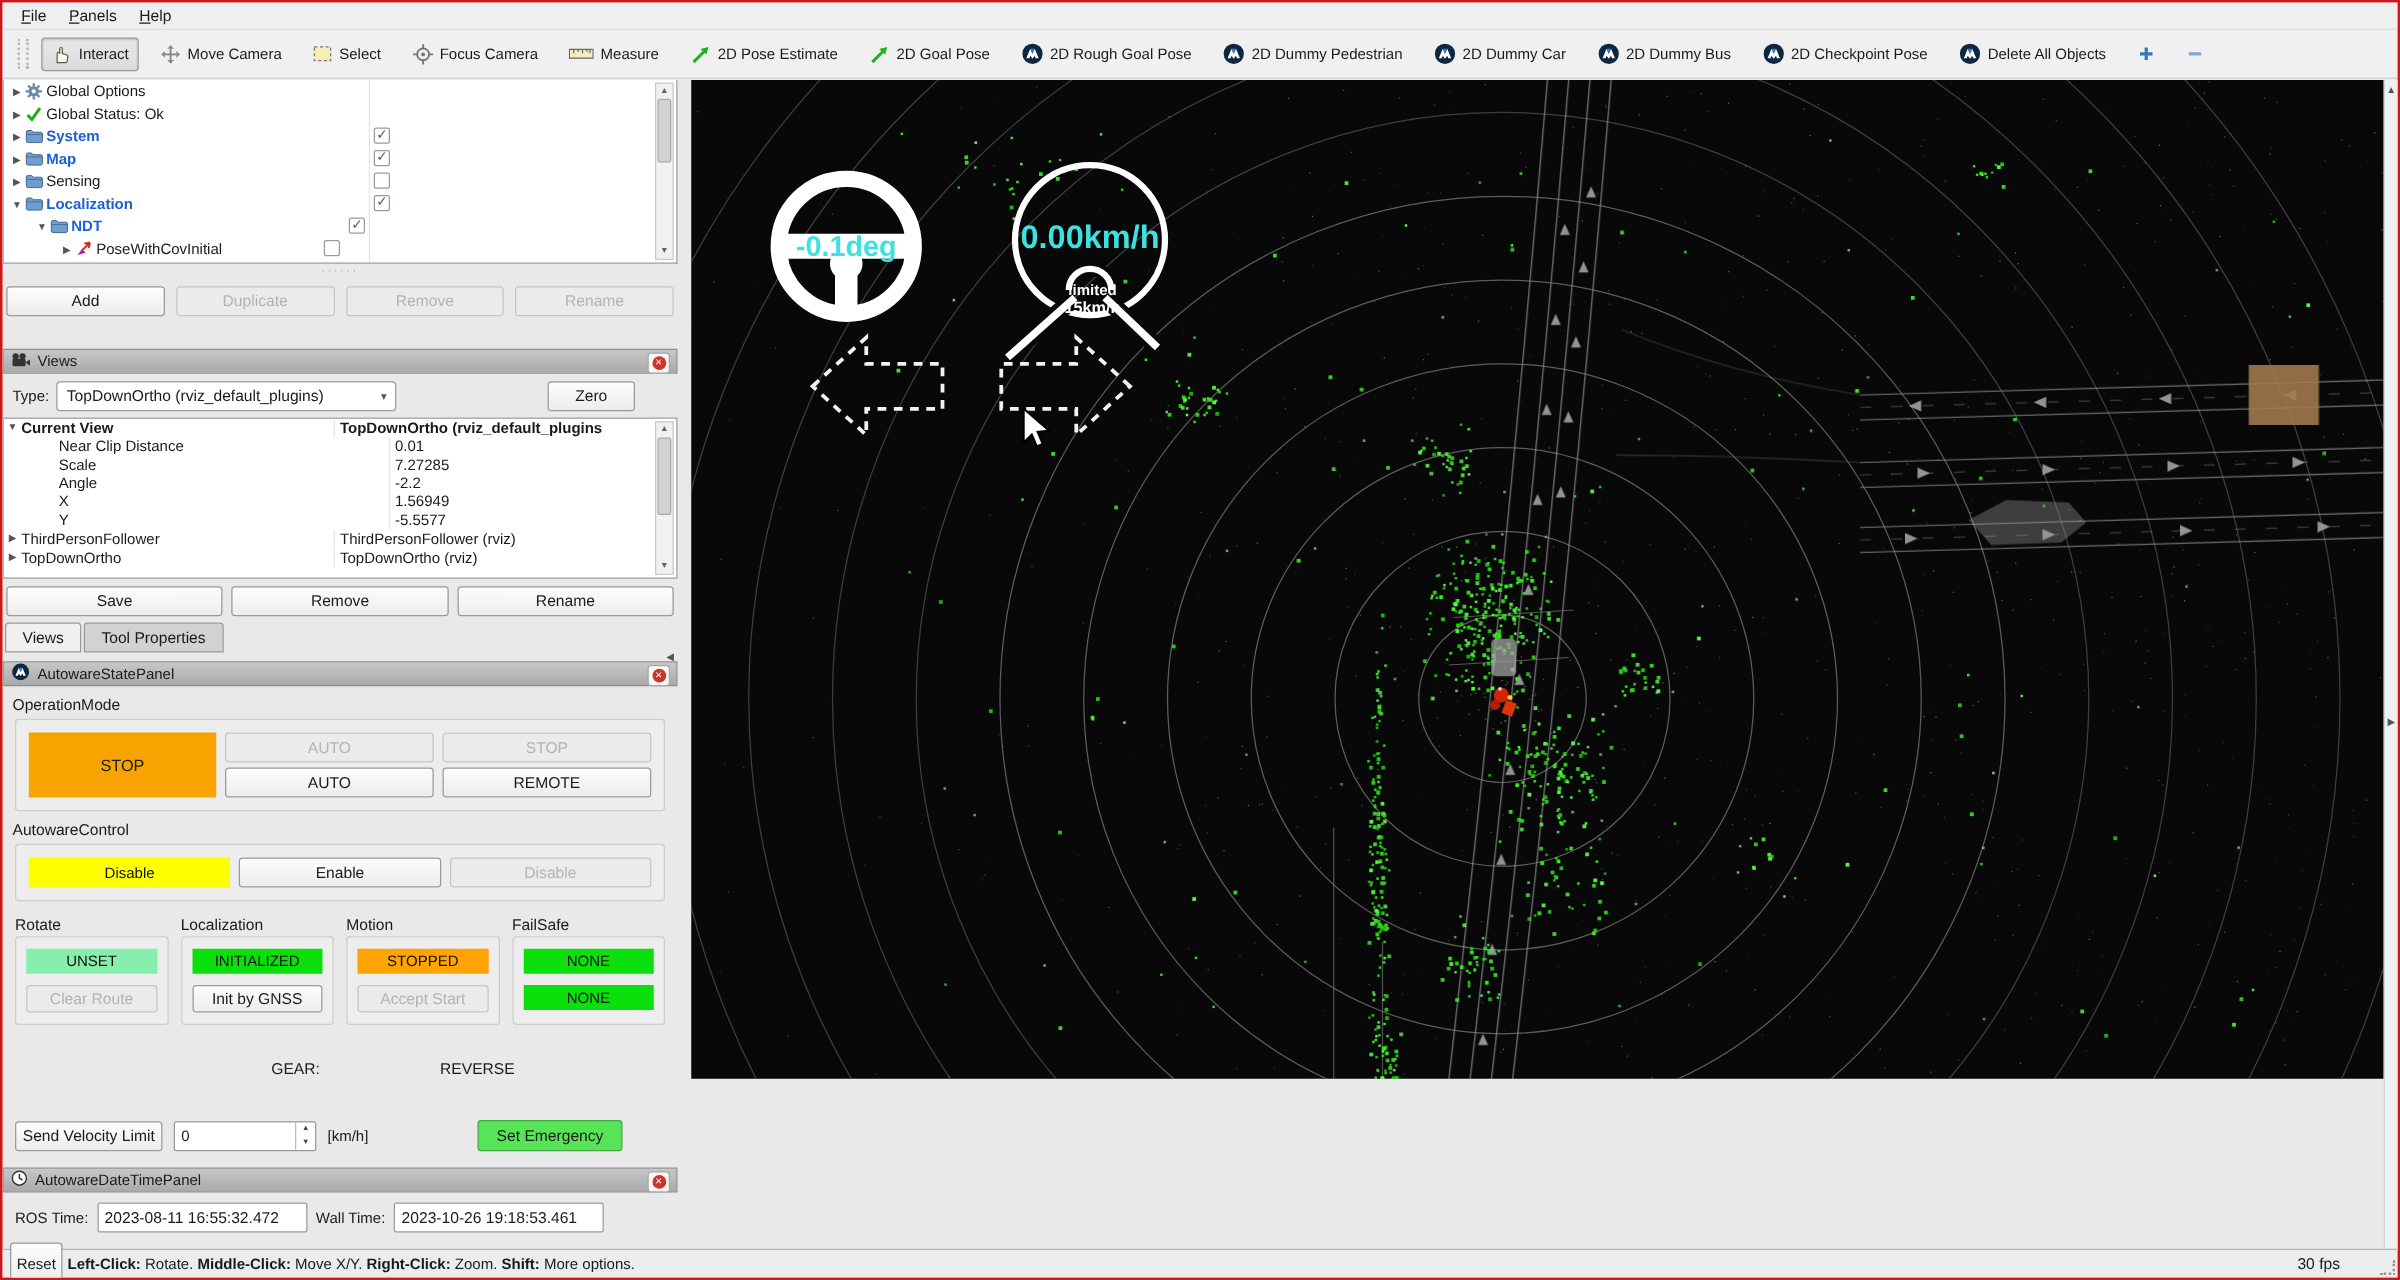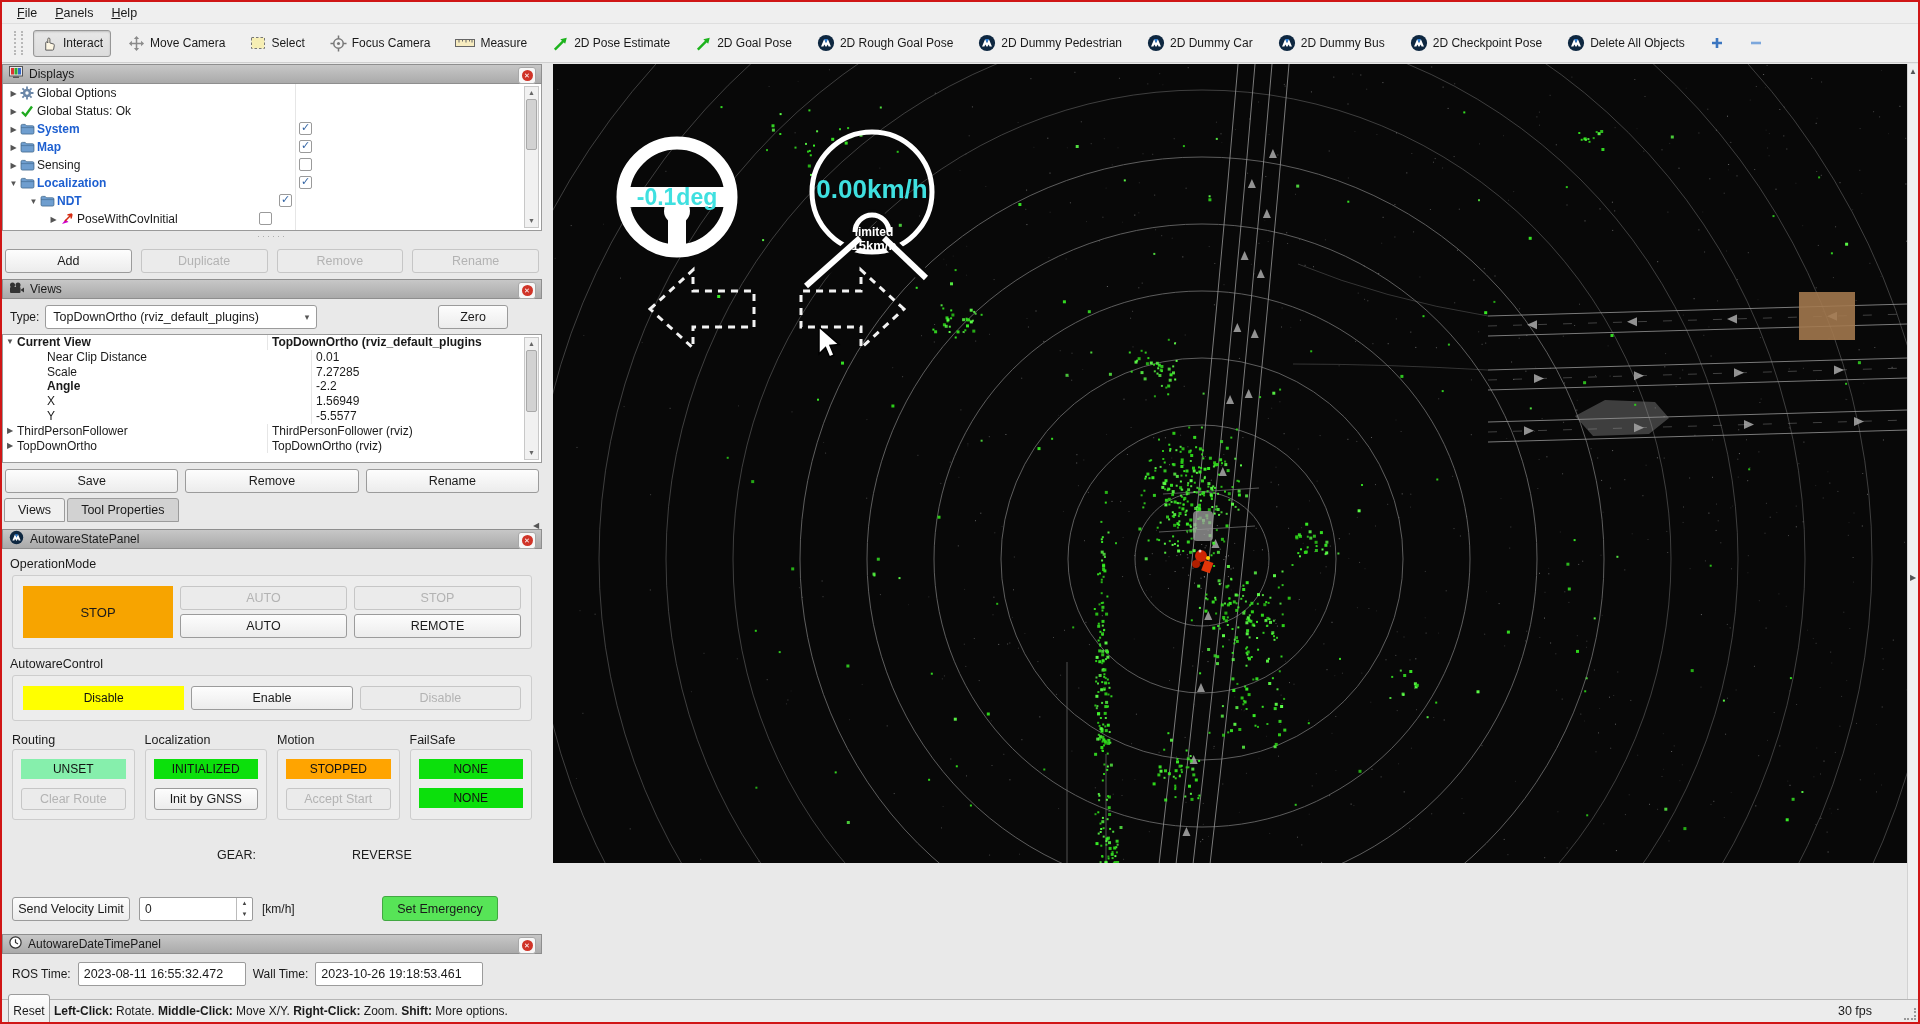--- a/index.html
+++ b/index.html
@@ -261,33 +261,20 @@
       <div class="tb-btn">
         <span>
           <svg width="14" height="14" viewBox="0 0 14 14">
             <path d="M2 7 H12" stroke="#7ca7dc" stroke-width="2.6"></path>
           </svg>
         </span>
       </div>
     </div>
 
   <div class="panel p-displays">
-    <div class="panel-title">
-      <span class="ptitle-icon"><svg width="14" height="13" viewBox="0 0 14 13">
-            <rect x="0.5" y="0.5" width="13" height="9.5" fill="#e8e8e8" stroke="#555"></rect>
-            <rect x="2" y="2" width="3" height="6.5" fill="#d33"></rect>
-            <rect x="5.5" y="2" width="3" height="6.5" fill="#3a3"></rect>
-            <rect x="9" y="2" width="3" height="6.5" fill="#36c"></rect>
-            <rect x="4" y="10.5" width="6" height="1.5" fill="#555"></rect>
-          </svg></span>
-      <span>Displays</span>
-      <span class="close-btn">
-          <span class="dot"></span>
-        </span>
-    </div>
     <div class="tree" id="displays-tree">
         <div class="trow" style="padding-left: 4px;">
           <span class="texp">▶</span>
           <span class="ticon">
             <svg width="14" height="14" viewBox="0 0 14 14">
               <circle cx="7" cy="7" r="4.2" fill="#6b87a8"></circle>
               <path d="M7 0.5 V3 M7 11 V13.5 M0.5 7 H3 M11 7 H13.5 M2.4 2.4 L4.2 4.2 M9.8 9.8 L11.6 11.6 M11.6 2.4 L9.8 4.2 M4.2 9.8 L2.4 11.6" stroke="#6b87a8" stroke-width="1.8"></path>
               <circle cx="7" cy="7" r="1.7" fill="#fff"></circle>
             </svg>
           </span>
@@ -420,21 +407,21 @@
           </span>
           <span class="pval">0.01</span>
         </div>
         <div class="prow">
           <span class="pname" style="padding-left: 44px;">
             <span>Scale</span>
           </span>
           <span class="pval">7.27285</span>
         </div>
         <div class="prow">
-          <span class="pname" style="padding-left: 44px; font-weight: bold;">
+          <span class="pname" style="padding-left: 44px;">
             <span>Angle</span>
           </span>
           <span class="pval">-2.2</span>
         </div>
         <div class="prow">
           <span class="pname" style="padding-left: 44px;">
             <span>X</span>
           </span>
           <span class="pval">1.56949</span>
         </div>
@@ -497,21 +484,21 @@
         <div class="qbtn">AUTO</div>
         <div class="qbtn">REMOTE</div>
       </div>
     <div class="sp-label">AutowareControl</div>
     <div class="groupbox ctl-grid" id="ctl-grid">
       <div class="status-pill" id="ctl-status" style="background: rgb(255, 255, 0);">Disable</div>
     <div class="qbtn">Enable</div>
         <div class="qbtn disabled">Disable</div>
       </div>
     <div class="grp-labels" id="grp-labels">
-        <span>Routing</span>
+        <span>Rotate</span>
         <span>Localization</span>
         <span>Motion</span>
         <span>FailSafe</span>
       </div>
     <div class="grp-boxes" id="grp-boxes">
         <div class="grp-box">
           <div class="status-pill" style="background: #86efac;">UNSET</div>
           <div class="qbtn disabled">Clear Route</div>
         </div>
         <div class="grp-box">

